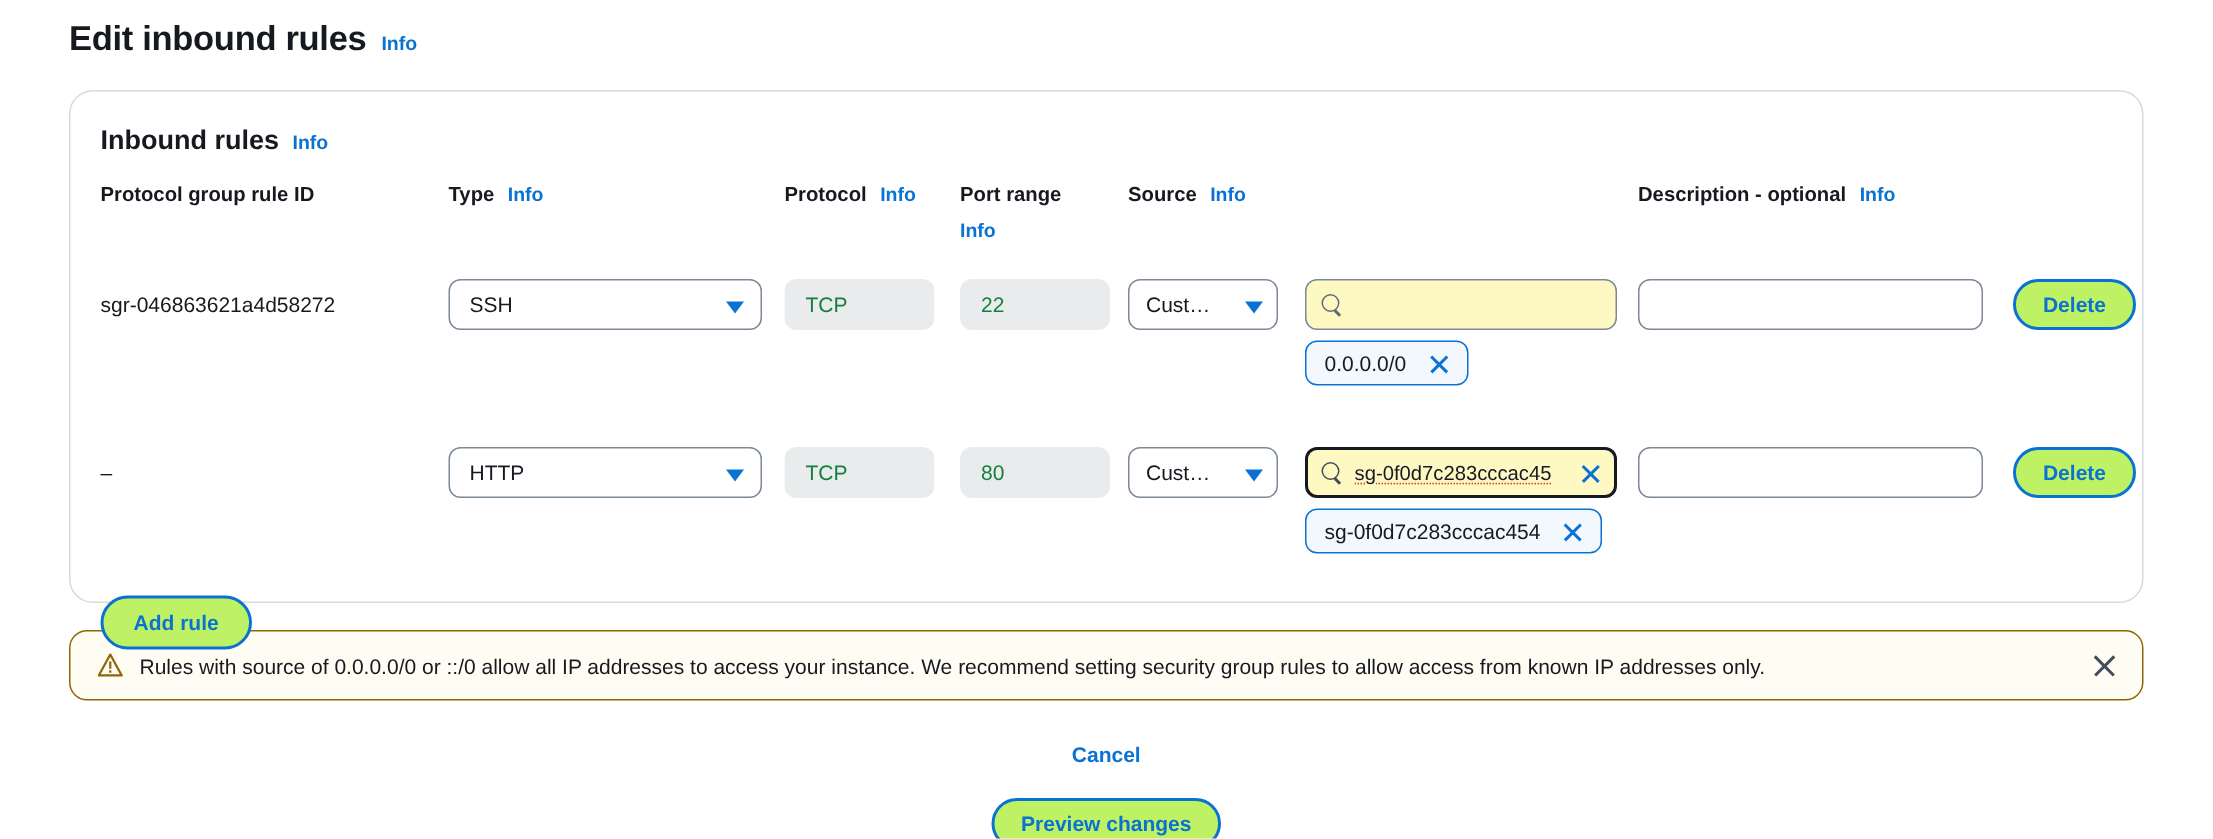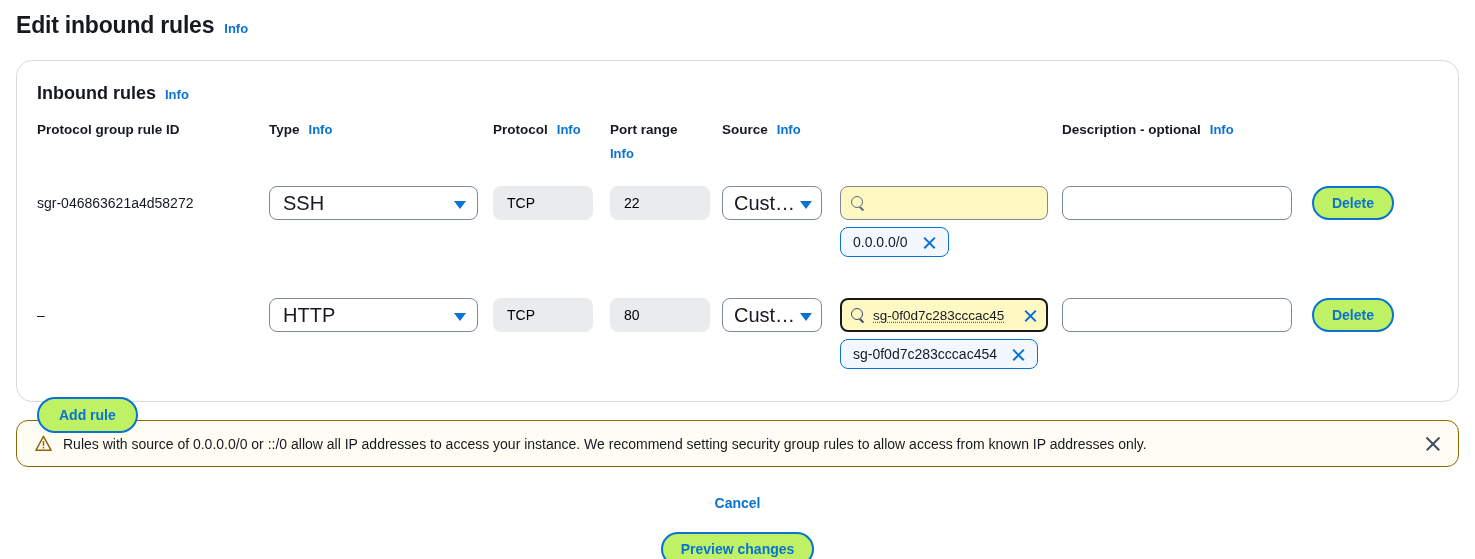--- a/index.html
+++ b/index.html
@@ -4,21 +4,21 @@
 <style>
   * { box-sizing: border-box; }
   html, body {
     margin: 0; padding: 0;
     width: 1475px; height: 559px;
     background: #ffffff;
     font-family: "Liberation Sans", sans-serif;
     color: #16191f;
     overflow: hidden;
   }
-  .page { position: relative; width: 1475px; height: 499px; padding: 0 16px; }
+  .page { position: relative; width: 1475px; height: 499px; padding: 0 46px; }
 
   
   .page-head { padding-top: 12px; }
   .page-title-row { display: flex; align-items: baseline; gap: 10px; }
   .page-title {
     font-size: 23px; font-weight: bold; letter-spacing: -0.2px;
     color: #16191f; margin: 0;
   }
   .info-link {
     color: #0972d3; font-size: 13px; font-weight: bold;
@@ -66,21 +66,21 @@
 
   
   .select {
     position: relative;
     height: 34px;
     border: 1px solid #7d8998;
     border-radius: 8px;
     background: #fff;
     display: flex; align-items: center;
     padding: 0 30px 0 13px;
-    font-size: 20px; color: #16191f;
+    font-size: 14px; color: #16191f;
     cursor: pointer;
     white-space: nowrap; overflow: hidden;
   }
   .select.wide { width: 209px; }
   .select.narrow { width: 100px; padding: 0 26px 0 11px; }
   .caret {
     position: absolute; right: 11px; top: 50%;
     width: 0; height: 0; margin-top: -2px;
     border-left: 6px solid transparent;
     border-right: 6px solid transparent;
@@ -88,21 +88,21 @@
   }
   .select.narrow .caret { right: 9px; }
 
   .input-disabled {
     height: 34px;
     border: 1px solid transparent;
     border-radius: 8px;
     background: #e9ebed;
     display: flex; align-items: center;
     padding: 0 13px;
-    font-size: 14px; color: #000000;
+    font-size: 14px; color: #15803d;
   }
   .w-proto { width: 100px; }
   .w-port  { width: 100px; }
 
   .text-input {
     width: 100%; height: 34px;
     border: 1px solid #7d8998;
     border-radius: 8px;
     background: #fff;
     padding: 0 12px;

